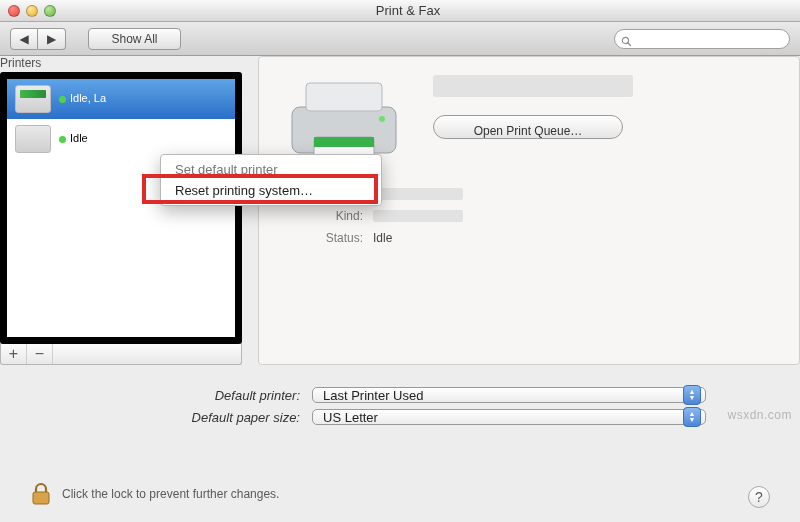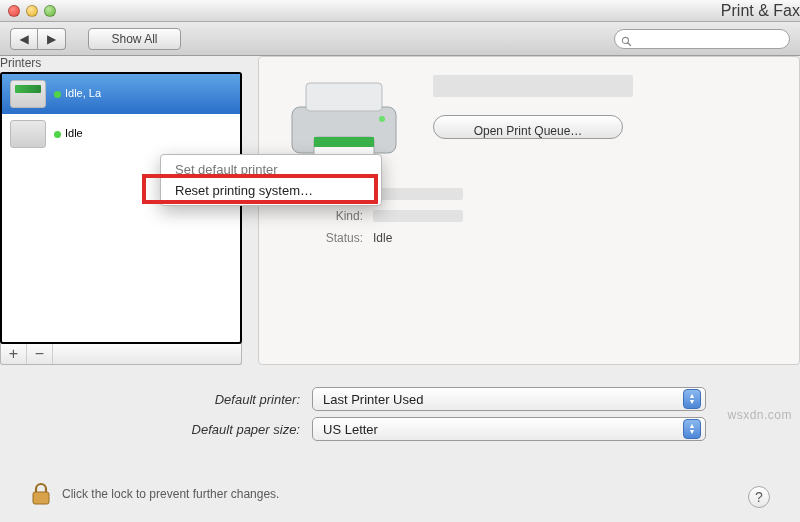--- a/index.html
+++ b/index.html
@@ -4,40 +4,40 @@
 <style>
   * { box-sizing: border-box; margin: 0; padding: 0; font-family: "Lucida Grande", "Helvetica Neue", sans-serif; }
   body { width: 800px; height: 522px; background: #ededed; overflow: hidden; position: relative; }
 
   .titlebar { height: 22px; background: linear-gradient(#f9f9f9,#d8d8d8); border-bottom:1px solid #a9a9a9; display:flex; align-items:center; position:relative; }
   .traffic { display:flex; gap:6px; margin-left:8px; }
   .tl { width:12px; height:12px; border-radius:50%; border:1px solid rgba(0,0,0,.25); }
   .tl.red{background:radial-gradient(circle at 35% 30%,#ff8b84,#e8483f);} 
   .tl.yel{background:radial-gradient(circle at 35% 30%,#ffe39b,#e6b429);} 
   .tl.grn{background:radial-gradient(circle at 35% 30%,#b7e89b,#6cb63f);} 
-  .win-title{position:absolute; left:16px; right:0; text-align:right; font-size:16px; color:#3a3a3a;}
+  .win-title{position:absolute; left:16px; right:0; text-align:center; font-size:13px; color:#3a3a3a;}
 
   .toolbar{height:34px;background:linear-gradient(#eaeaea,#cfcfcf);border-bottom:1px solid #9c9c9c;display:flex;align-items:center;padding:0 10px;gap:10px;}
   .navseg{display:flex;}
   .tb-btn{height:22px;border:1px solid #9a9a9a;background:linear-gradient(#fdfdfd,#e0e0e0);font-size:12px;color:#444;display:flex;align-items:center;justify-content:center;border-radius:4px;cursor:default;}
   .navseg .tb-btn{width:28px;border-radius:0;}
   .navseg .tb-btn:first-child{border-radius:4px 0 0 4px;}
   .navseg .tb-btn:last-child{border-radius:0 4px 4px 0;border-left:none;}
   .showall{width:93px;margin-left:12px;}
   .spacer{flex:1;}
   .search{ width:176px; height:20px; border:1px solid #a0a0a0; border-radius:10px; background:#fff; display:flex; align-items:center; padding:0 6px; gap:4px;}
   .search input{border:none;outline:none;width:100%;font-size:11px;background:transparent;}
   .mag{width:12px;height:12px;display:inline-block;}
 
   .content{position:absolute;top:56px;left:0;right:0;bottom:0;}
 
   .hsplit{display:flex;gap:16px;}
   .leftpane{width:242px; position:relative;}
   .printers-label{font-size:12px;color:#505050;margin-bottom:2px;}
-  .listbox{height:272px;border:2px solid #000000;border-radius:3px;background:#fff;overflow:hidden;position:relative;}
+  .listbox{height:272px;border:7px solid #000000;border-radius:3px;background:#fff;overflow:hidden;position:relative;}
   .listitem{display:flex;align-items:center;gap:8px;padding:6px 8px;font-size:12px;}
   .listitem.sel{background:linear-gradient(#5ea4e6,#2a6fc9);color:#fff;}
   .listitem .pi{width:36px;height:28px;background:linear-gradient(#e9e9e9,#cfcfcf);border:1px solid #bbb;border-radius:3px;position:relative;}
   .listitem .pi.ink::after{content:"";position:absolute;left:4px;right:4px;top:4px;height:8px;background:linear-gradient(90deg,#3fb84a,#2a8c36);border-radius:1px;}
   .listitem .meta{display:flex;flex-direction:column;line-height:1.25;}
   .statusline{font-size:11px;display:flex;align-items:center;gap:4px;}
   .dot{width:7px;height:7px;border-radius:50%;background:#4fd447;display:inline-block;}
   .pmbar{height:22px;border:1px solid #b6b6b6;border-top:1px solid #cfcfcf;border-radius:0 0 3px 3px;margin-top:-1px;background:linear-gradient(#fcfcfc,#e8e8e8);display:flex;}
   .pmcell{width:26px;display:flex;align-items:center;justify-content:center;font-size:16px;color:#595959;border-right:1px solid #cfcfcf;}
 
@@ -54,21 +54,21 @@
   .smudge{background:#e2e2e2;border-radius:2px;}
   .name-smudge{width:200px;height:22px;margin-bottom:18px;}
   .aqua-btn{width:190px;height:24px;border:1px solid #9a9a9a;border-radius:13px;background:linear-gradient(#fff,#e5e5e5);font-size:12px;color:#333;display:flex;align-items:flex-end;justify-content:center;margin-bottom:8px;cursor:default;}
   .kv{display:flex;align-items:center;margin-top:8px;font-size:12px;color:#7a7a7a;}
   .kv .klabel{width:84px;text-align:right;margin-right:10px;}
   .kv .smudge{width:90px;height:12px;}
   .kv .val{color:#444;}
 
   .formrow{display:flex;align-items:center;margin-top:6px;}
   .formrow label{width:300px;text-align:right;font-size:13px;color:#333;margin-right:12px;font-style:italic;}
-  .popup{flex:0 0 394px;height:24px;border:1px solid #9a9a9a;border-radius:5px;background:linear-gradient(#fff,#ececec);display:flex;align-items:center;justify-content:space-between;padding:0 4px 0 10px;font-size:13px;color:#222;}
+  .popup{flex:0 0 394px;height:16px;border:1px solid #9a9a9a;border-radius:5px;background:linear-gradient(#fff,#ececec);display:flex;align-items:center;justify-content:space-between;padding:0 4px 0 10px;font-size:13px;color:#222;}
   .popup .arrows{width:18px;height:20px;border-radius:4px;background:linear-gradient(#8ab8ef,#4e86d6);border:1px solid #3d71bd;display:flex;flex-direction:column;align-items:center;justify-content:center;}
   .popup .arrows span{font-size:7px;line-height:6px;color:#fff;}
 
   .lockrow{position:absolute;left:30px;bottom:16px;display:flex;align-items:center;gap:10px;font-size:12px;color:#5a5a5a;}
   .lock{width:22px;height:24px;}
   .helpbtn{position:absolute;right:30px;bottom:14px;width:22px;height:22px;border-radius:50%;border:1px solid #a9a9a9;background:linear-gradient(#fff,#e9e9e9);display:flex;align-items:center;justify-content:center;font-size:14px;color:#5b5b5b;}
 
   .watermark{position:absolute;right:8px;bottom:100px;font-size:12px;color:rgba(80,80,80,.35);letter-spacing:.5px;}
 </style>
 </head>

